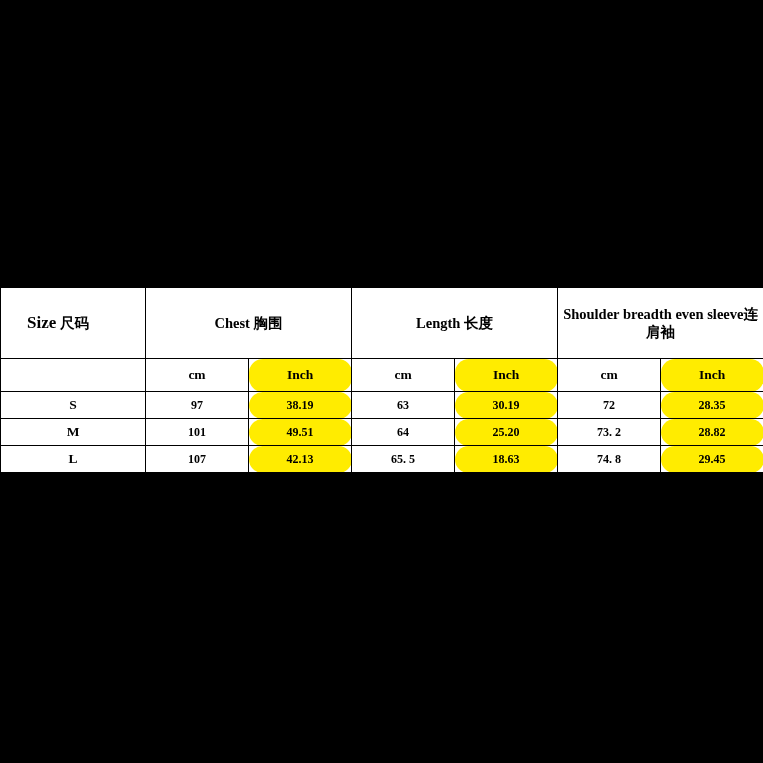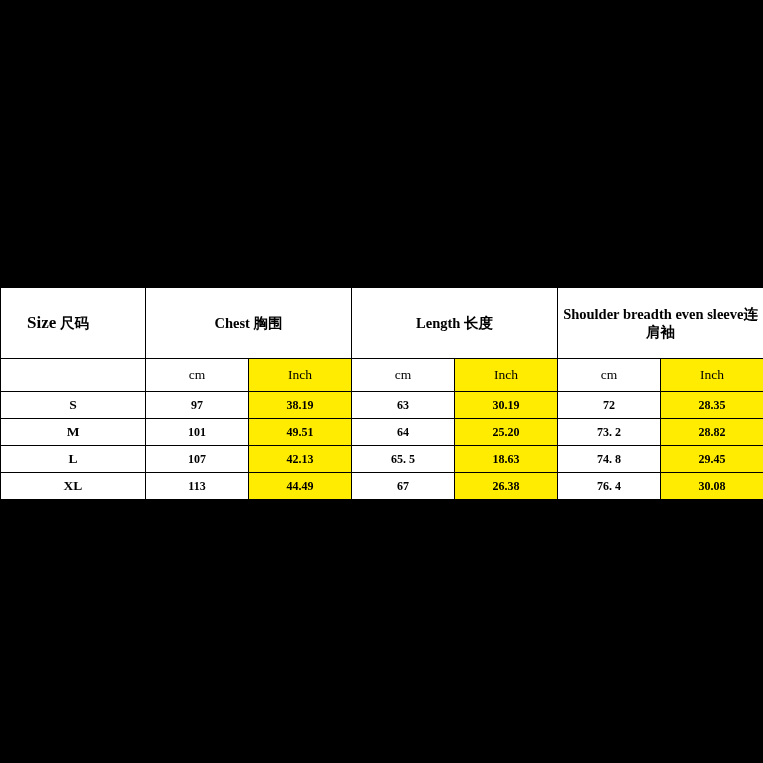--- a/index.html
+++ b/index.html
@@ -66,24 +66,25 @@
   .hdr-shoulder {
     font-size: 13.5px;
     line-height: 1.25;
     padding: 8px 2px !important;
   }
 
   
   .unit-row td {
     height: 32px;
     font-size: 13.5px;
-    font-weight: normal;
+    font-weight: bold;
   }
   td.yellow {
     background: #ffec00 !important;
+    border-radius: 14px;
   }
 
   
   .data-row td {
     height: 26px;
     font-size: 12px;
     font-weight: bold;
   }
   .data-row td.size-cell {
     font-size: 13.5px;
@@ -148,25 +149,16 @@
         <tr class="data-row">
           <td class="size-cell">L</td>
           <td>107</td>
           <td class="yellow">42.13</td>
           <td>65. 5</td>
           <td class="yellow">18.63</td>
           <td>74. 8</td>
           <td class="yellow">29.45</td>
         </tr>
 
-        <tr class="data-row">
-          <td class="size-cell">XL</td>
-          <td>113</td>
-          <td class="yellow">44.49</td>
-          <td>67</td>
-          <td class="yellow">26.38</td>
-          <td>76. 4</td>
-          <td class="yellow">30.08</td>
-        </tr>
       </tbody>
     </table>
   </div>
 </div>
 
 </body></html>

